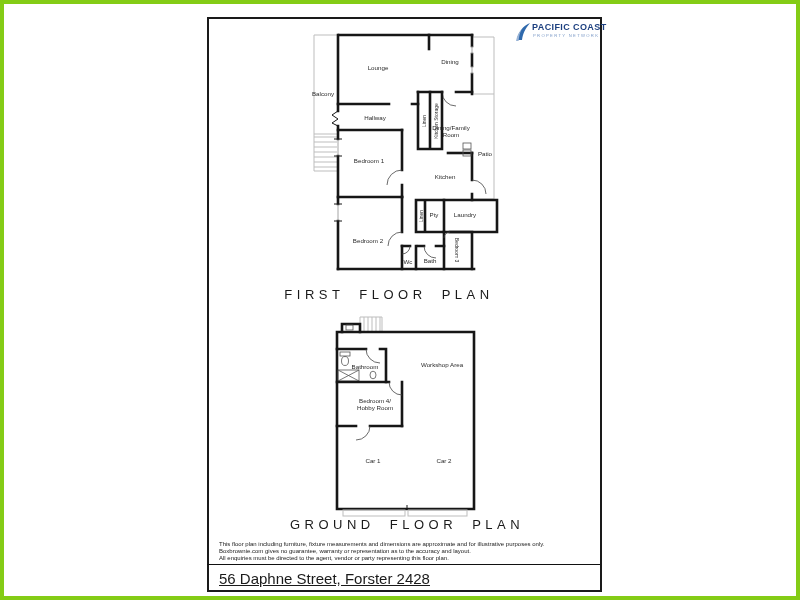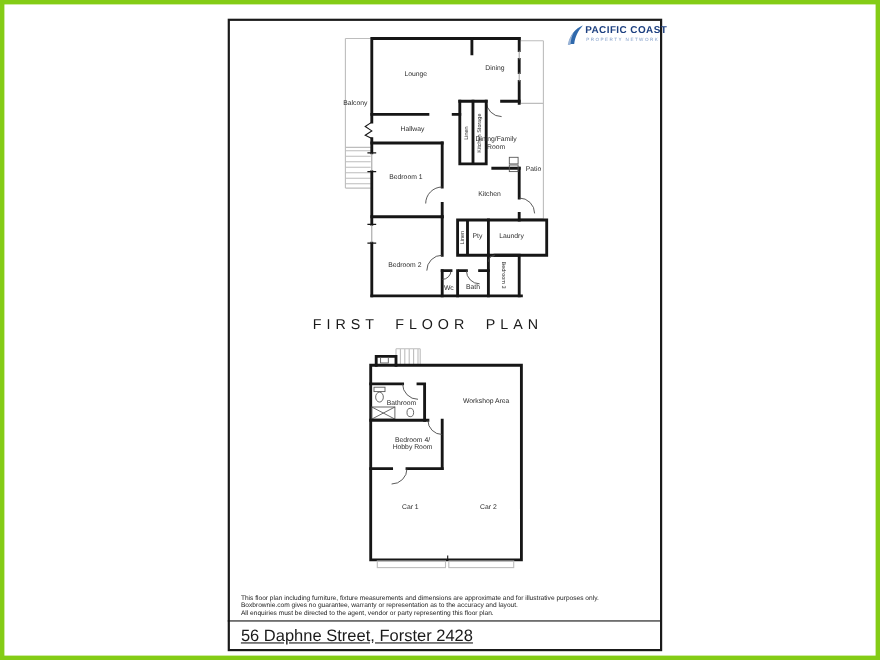--- a/index.html
+++ b/index.html
@@ -162,20 +162,21 @@
 
   <div class="plan-title" style="left:385px;top:283px;">FIRST FLOOR PLAN</div>
 
   <div class="lbl" style="left:361px;top:363px;">Bathroom</div>
   <div class="lbl" style="left:438px;top:361px;">Workshop Area</div>
   <div class="lbl" style="left:371px;top:400px;">Bedroom 4/
 Hobby Room</div>
   <div class="lbl" style="left:369px;top:457px;">Car 1</div>
   <div class="lbl" style="left:440px;top:457px;">Car 2</div>
 
+  <div class="plan-title" style="left:403px;top:513px;">GROUND FLOOR PLAN</div>
 
   <div id="disclaimer">
     <div>This floor plan including furniture, fixture measurements and dimensions are approximate and for illustrative purposes only.</div>
     <div>Boxbrownie.com gives no guarantee, warranty or representation as to the accuracy and layout.</div>
     <div>All enquiries must be directed to the agent, vendor or party representing this floor plan.</div>
   </div>
 
   <div id="address-bar-line"></div>
   <div id="address">56 Daphne Street, Forster 2428</div>
 

